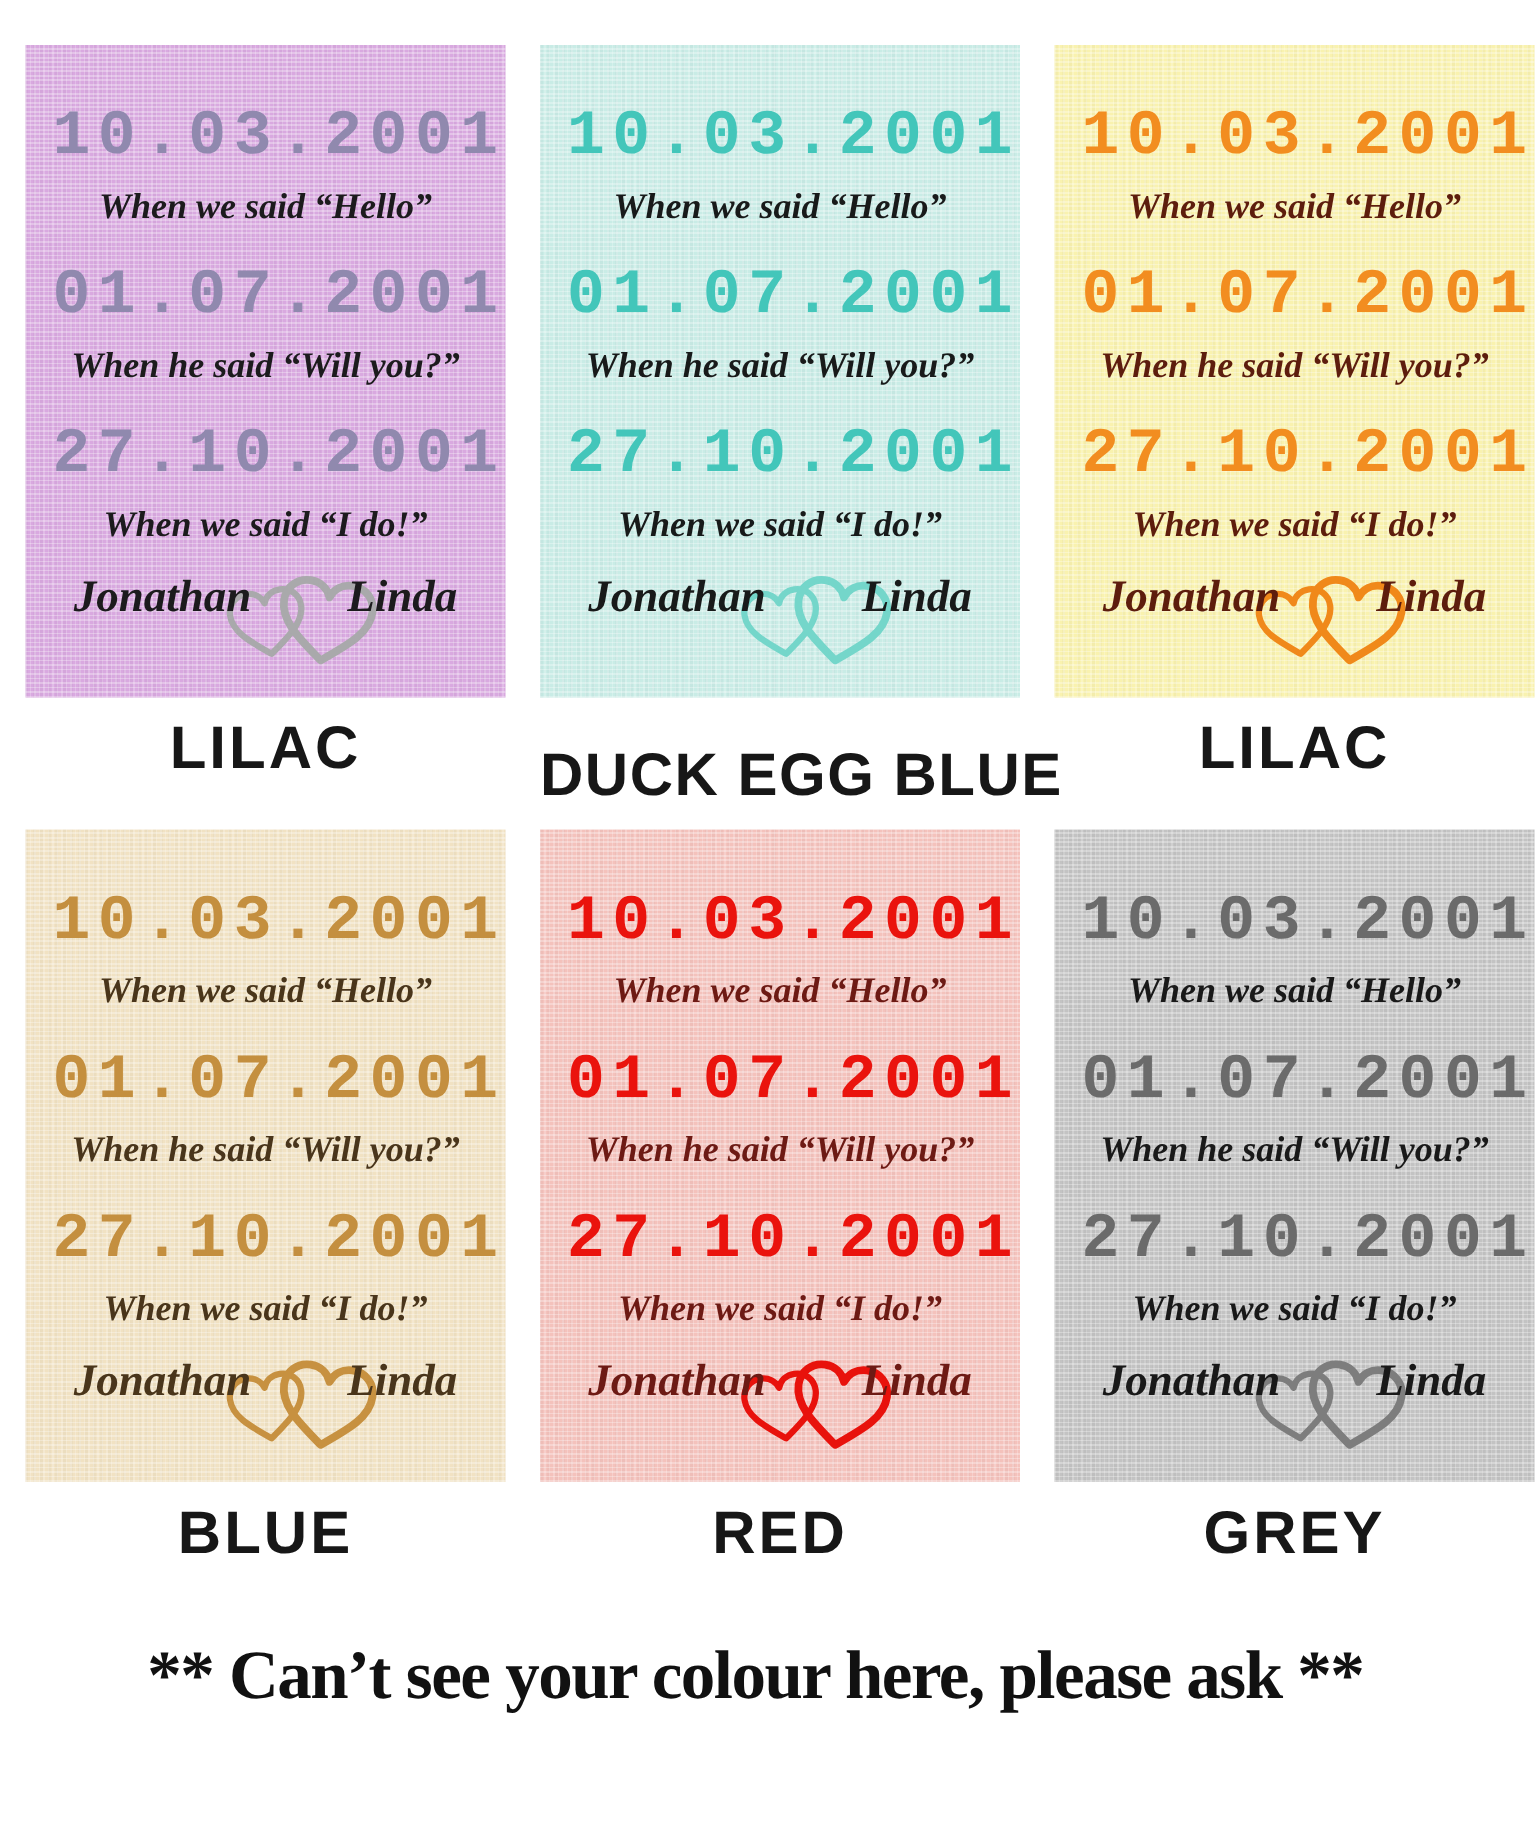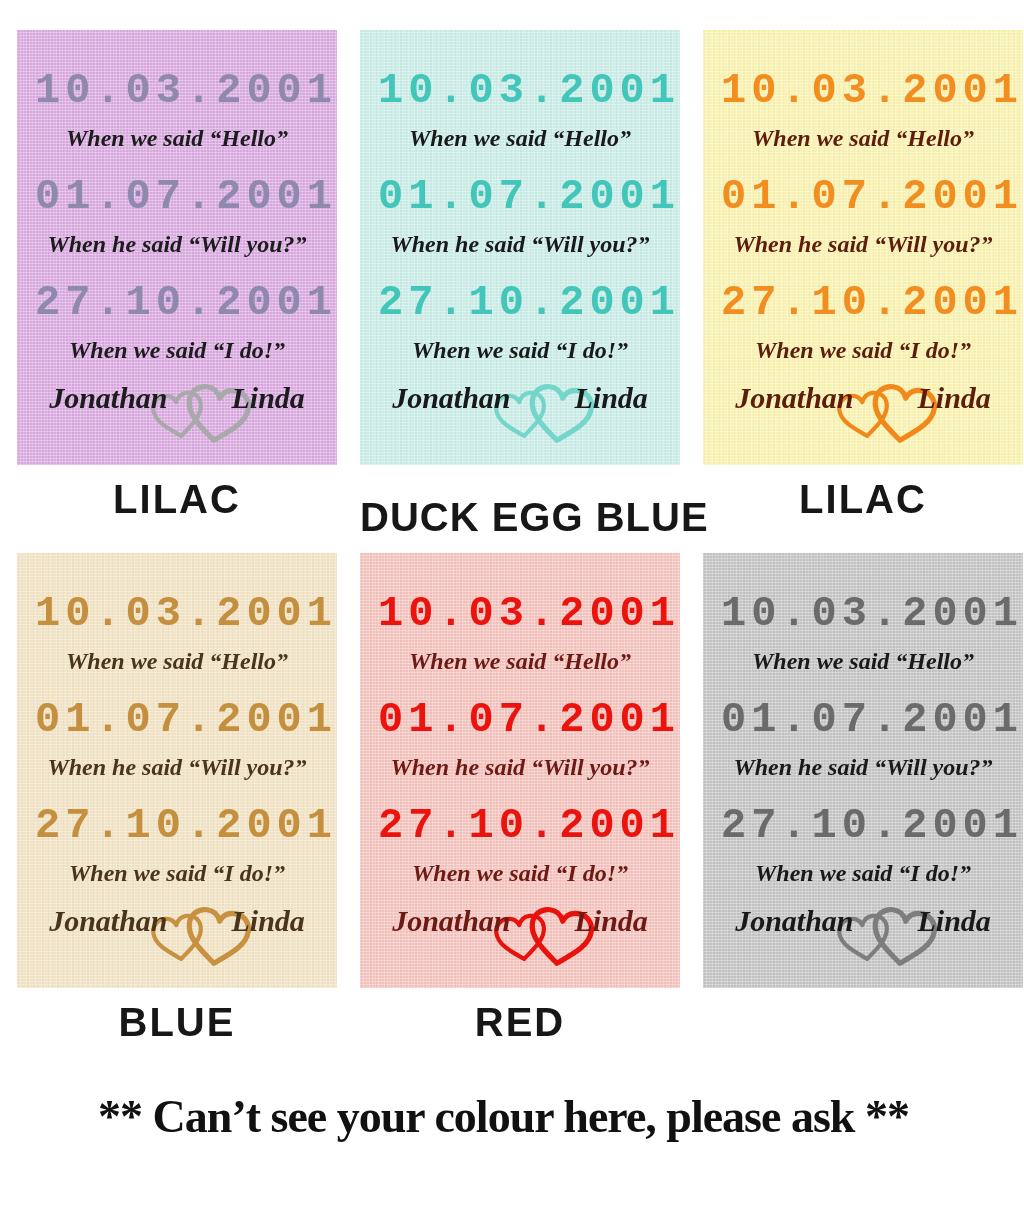--- a/index.html
+++ b/index.html
@@ -263,18 +263,19 @@
         </div>
         <div class="names">
           <span class="name">Jonathan</span>
           <svg class="hearts" viewBox="0 0 170 96" aria-hidden="true">
             <path transform="translate(14,10) scale(0.82) rotate(-8 50 44)" d="M50 80 C28 63 10 50 10 31 C10 19 19 10 31 10 C40 10 47 15 50 23 C53 15 60 10 69 10 C81 10 90 19 90 31 C90 50 72 63 50 80 Z"></path>
             <path transform="translate(58,0) scale(1.02) rotate(8 50 44)" d="M50 80 C28 63 10 50 10 31 C10 19 19 10 31 10 C40 10 47 15 50 23 C53 15 60 10 69 10 C81 10 90 19 90 31 C90 50 72 63 50 80 Z"></path>
           </svg>
           <span class="name">Linda</span>
         </div>
       </div>
+      <figcaption class="label">GREY</figcaption>
     </figure>
 
   </div>
 
   <div class="footer-note">** Can’t see your colour here, please ask **</div>
 </div>
 
 </body></html>

